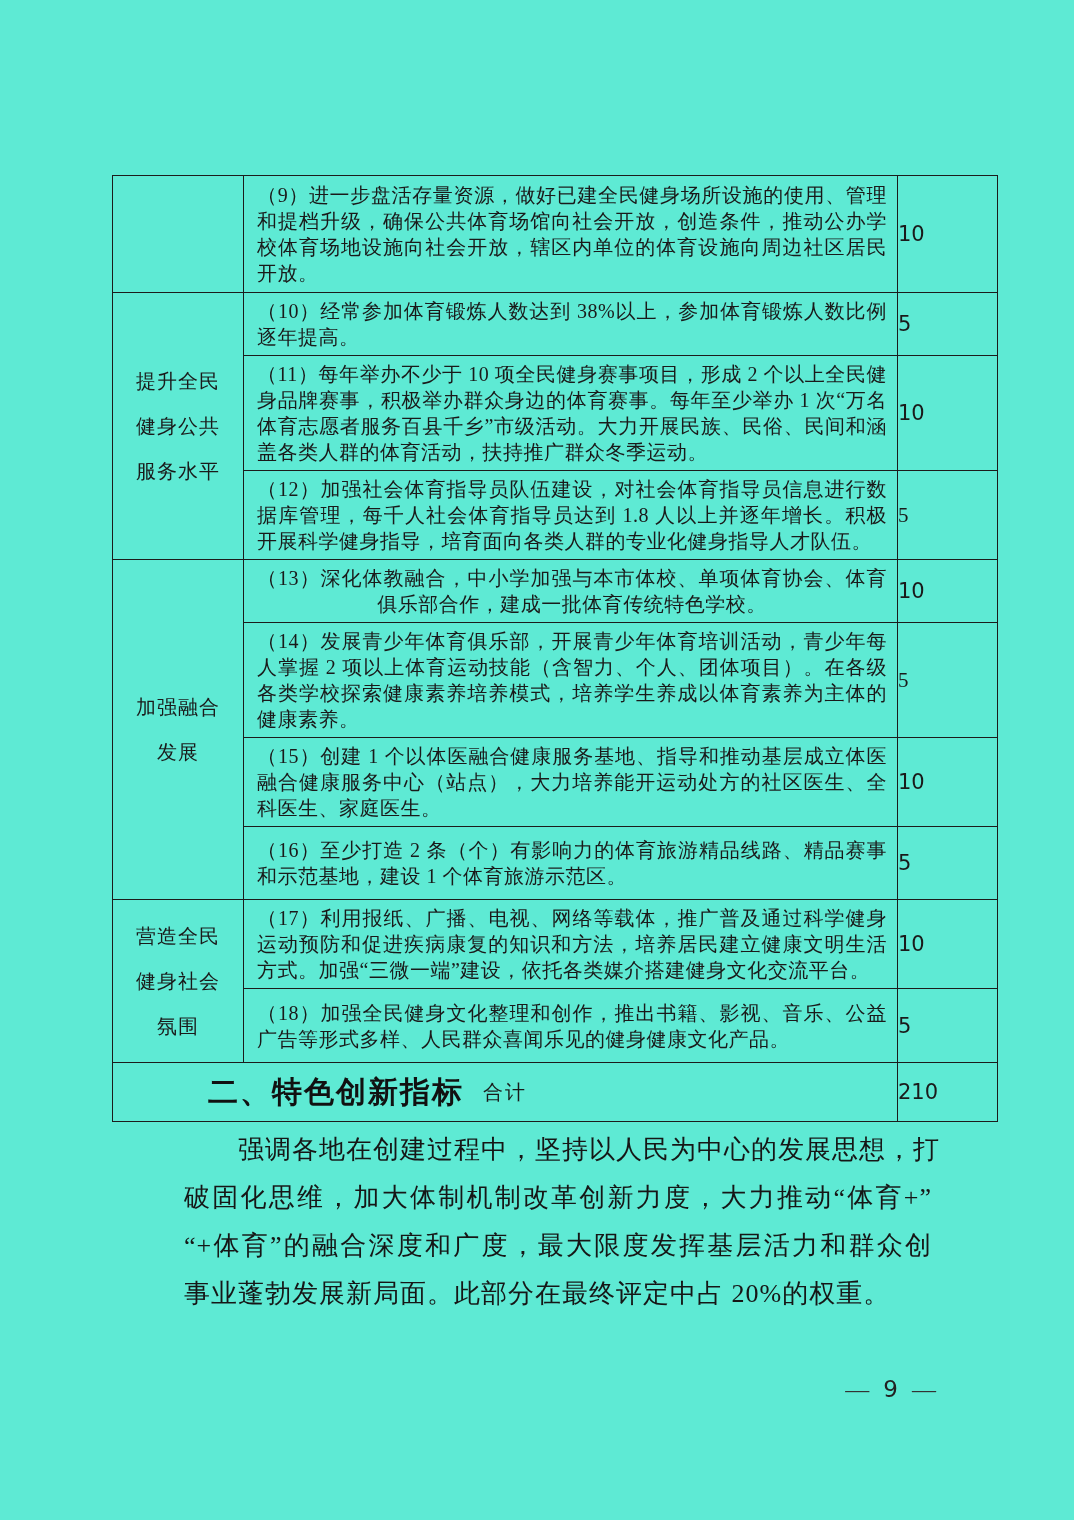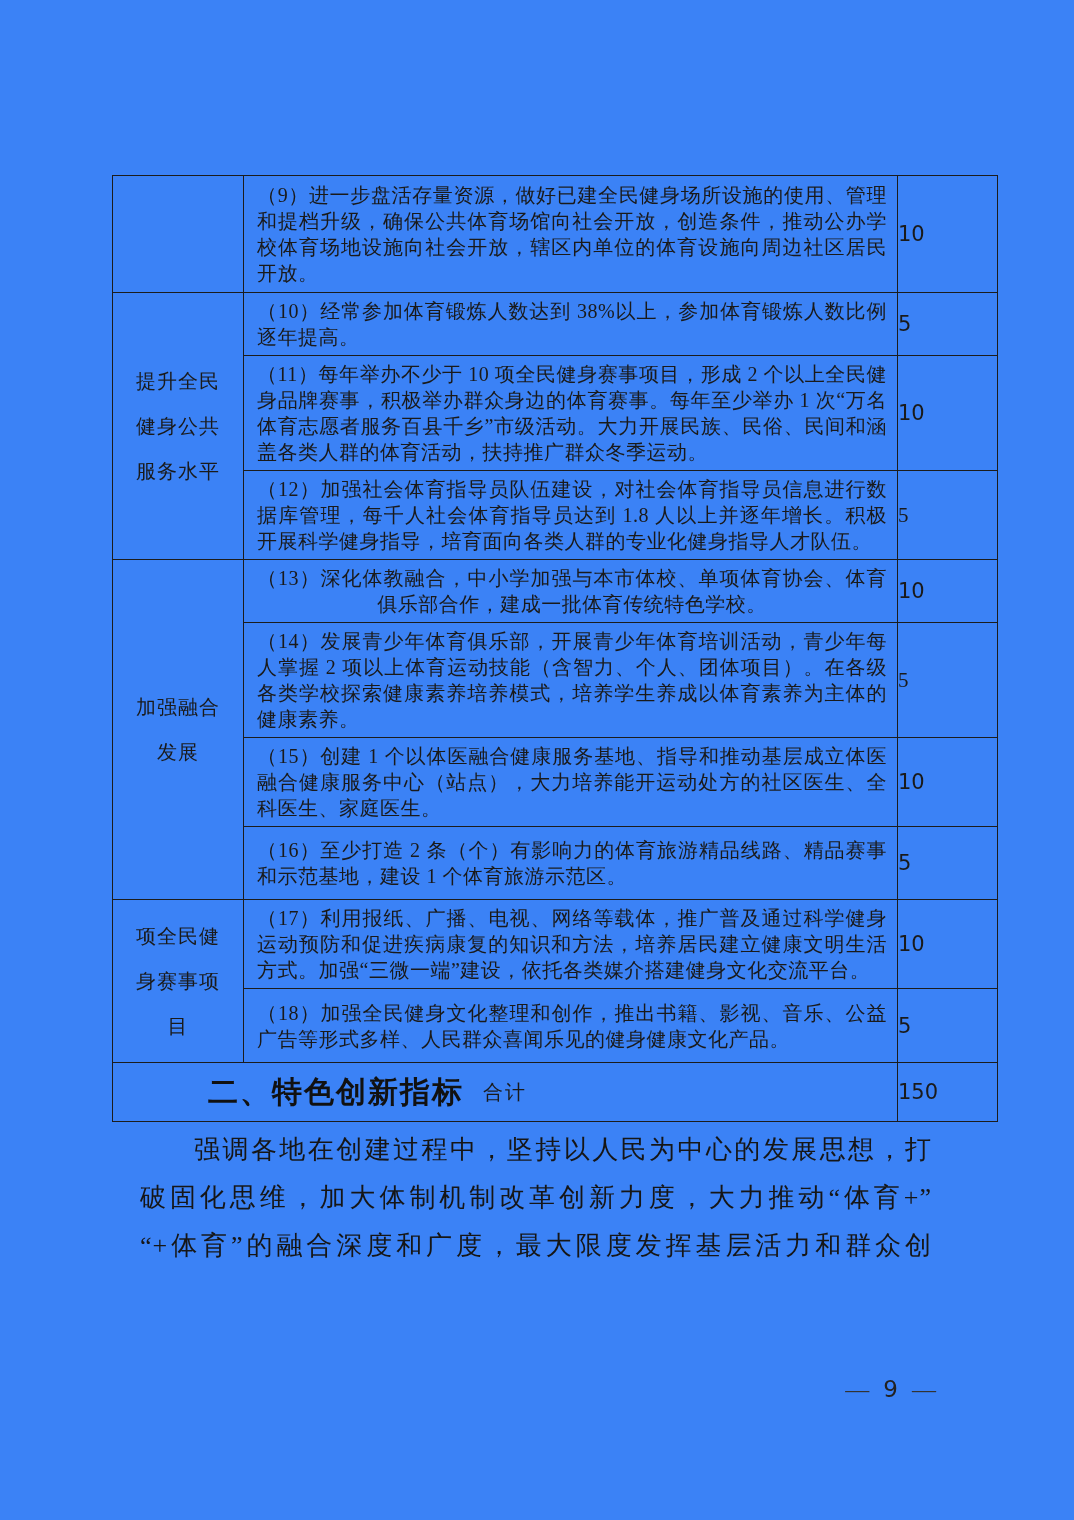--- a/index.html
+++ b/index.html
@@ -3,21 +3,21 @@
 <meta charset="utf-8">
 <style>
   * { margin: 0; padding: 0; box-sizing: border-box; }
   html, body { background: #ffffff; }
   body {
     width: 1074px; height: 1520px;
     position: relative;
     font-family: "Liberation Serif", "DejaVu Serif", serif;
     color: #1a1a1a;
   }
-  .page { position: absolute; inset: 0; background: #3b82f6; }
+  .page { position: absolute; inset: 0; background: #5eead4; }
 
   
   table.score-table {
     position: absolute;
     left: 112px; top: 175px;
     width: 885px;
     border-collapse: collapse;
     table-layout: fixed;
   }
   table.score-table col.c-cat   { width: 131px; }
@@ -81,20 +81,21 @@
     font-size: 26px;
     letter-spacing: 1px;
     color: #161616;
   }
   .para-line {
     height: 48px;
     line-height: 48px;
     text-align: justify;
     text-align-last: justify;
     white-space: nowrap;
+    margin-left: 44px;
   }
   .para-line.indent { padding-left: 54px; }
   .para-line.last-line { text-align-last: left; }
 
   
   .page-footer {
     position: absolute;
     left: 790px; top: 1376px;
     width: 160px;
     text-align: right;
@@ -146,40 +147,41 @@
       </tr>
       <tr class="rh-84">
         <td class="crit-cell">（15）创建 1 个以体医融合健康服务基地、指导和推动基层成立体医融合健康服务中心（站点），大力培养能开运动处方的社区医生、全科医生、家庭医生。</td>
         <td class="score-cell">10</td>
       </tr>
       <tr class="rh-73">
         <td class="crit-cell">（16）至少打造 2 条（个）有影响力的体育旅游精品线路、精品赛事和示范基地，建设 1 个体育旅游示范区。</td>
         <td class="score-cell">5</td>
       </tr>
       <tr class="rh-84">
-        <td class="cat-cell" rowspan="2">项全民健身赛事项目</td>
+        <td class="cat-cell" rowspan="2">营造全民健身社会氛围</td>
         <td class="crit-cell">（17）利用报纸、广播、电视、网络等载体，推广普及通过科学健身运动预防和促进疾病康复的知识和方法，培养居民建立健康文明生活方式。加强“三微一端”建设，依托各类媒介搭建健身文化交流平台。</td>
         <td class="score-cell">10</td>
       </tr>
       <tr class="rh-74">
         <td class="crit-cell">（18）加强全民健身文化整理和创作，推出书籍、影视、音乐、公益广告等形式多样、人民群众喜闻乐见的健身健康文化产品。</td>
         <td class="score-cell">5</td>
       </tr>
       <tr class="rh-59">
         <td class="total-label-cell" colspan="2">合计</td>
-        <td class="score-cell">150</td>
+        <td class="score-cell">210</td>
       </tr>
     </tbody>
   </table>
 
   <div class="section-heading">二、特色创新指标</div>
 
   <div class="body-paragraph">
     <div class="para-line indent">强调各地在创建过程中，坚持以人民为中心的发展思想，打</div>
     <div class="para-line">破固化思维，加大体制机制改革创新力度，大力推动“体育+”</div>
     <div class="para-line">“+体育”的融合深度和广度，最大限度发挥基层活力和群众创</div>
+    <div class="para-line last-line">事业蓬勃发展新局面。此部分在最终评定中占 20%的权重。</div>
   </div>
 
   <div class="page-footer">
     <span class="dash">—</span><span class="num">9</span><span class="dash">—</span>
   </div>
 
 </div>
 
 </body></html>

